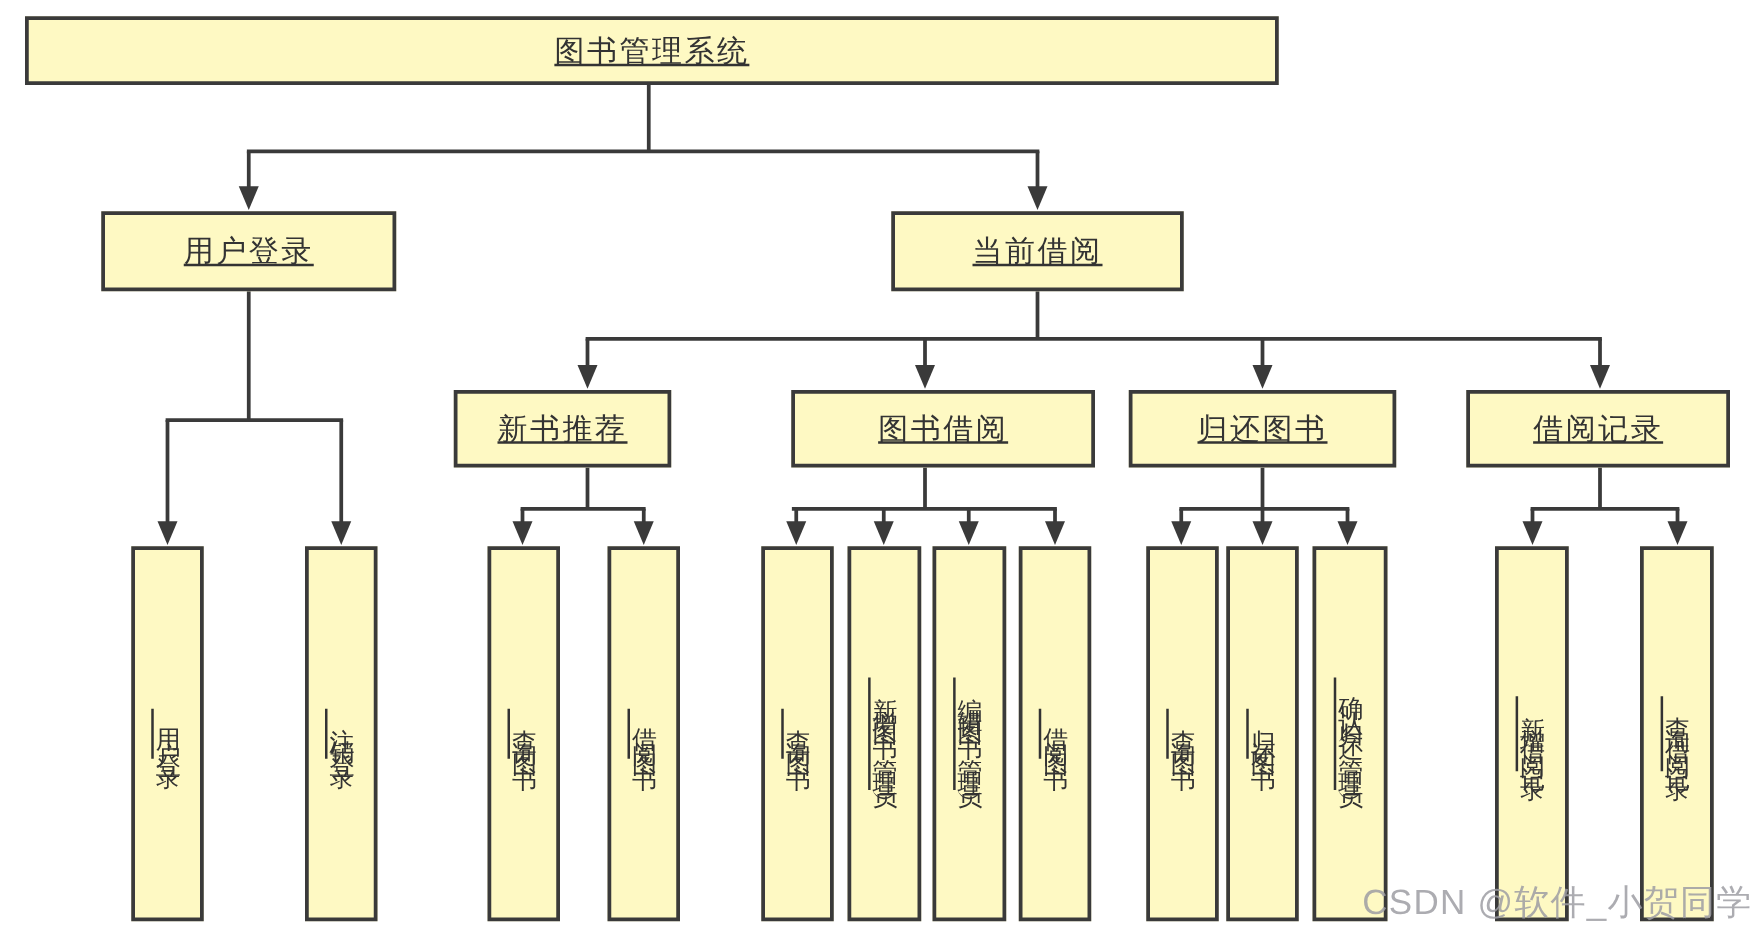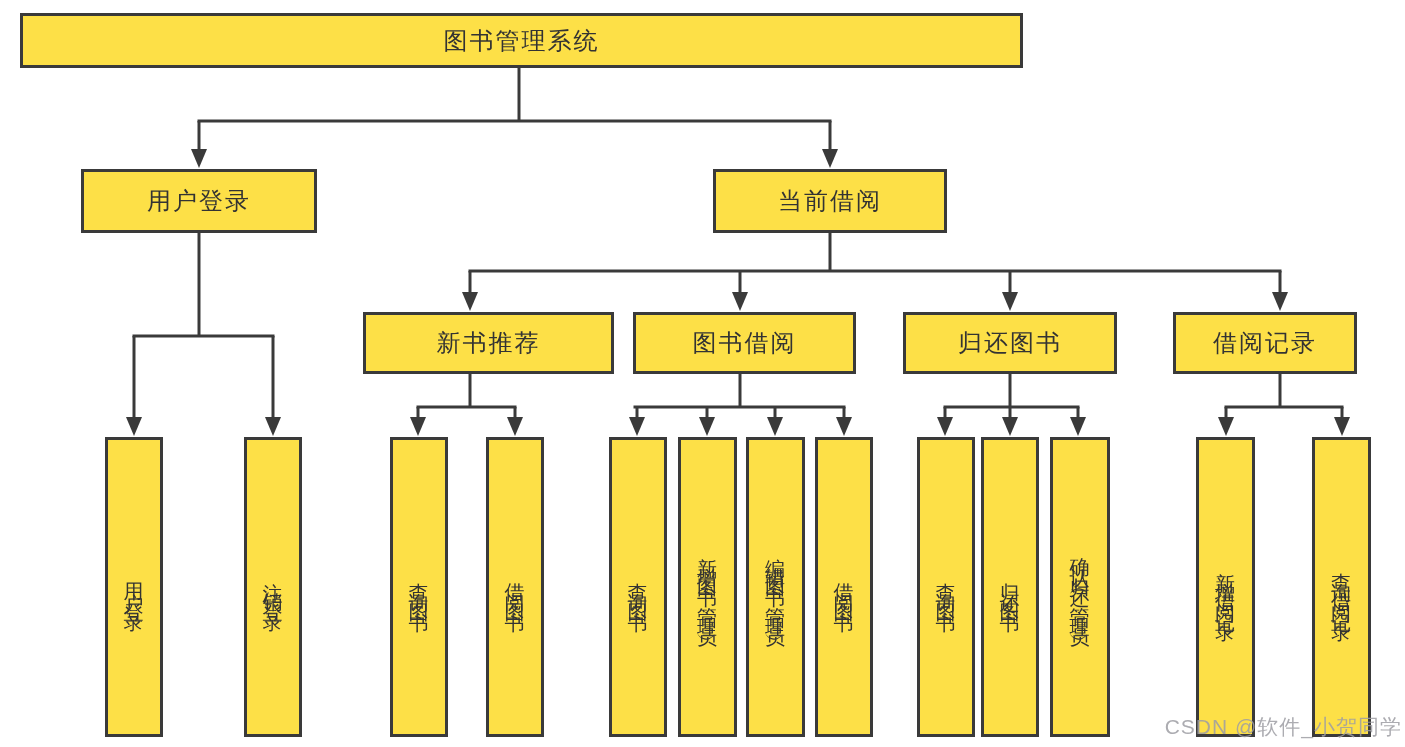--- a/index.html
+++ b/index.html
@@ -18,62 +18,63 @@
     color:var(--text);
   }
   #stage{position:absolute;inset:0;width:1405px;height:747px;}
   svg.wires{position:absolute;left:0;top:0;z-index:1;}
   svg.wires path{stroke:var(--line);stroke-width:3;fill:none;}
   svg.wires polygon{fill:var(--line);stroke:none;}
   .box{
     position:absolute;
     box-sizing:border-box;
     border:3px solid var(--line);
-    background:#fde047;
+    background:#fef9c3;
     display:flex;align-items:center;justify-content:center;
     z-index:2;
     font-size:24px;
     letter-spacing:2px;
     white-space:nowrap;
+    text-decoration:underline;
   }
   .box.v{font-size:20px;}
   .box.v .vt{
     writing-mode:vertical-rl;
     text-orientation:mixed;
     letter-spacing:10px;
     line-height:1;
     white-space:nowrap;
   }
   
   #n-root        {left:20px;  top:13px;  width:1003px; height:55px;}
   #n-user-login  {left:81px;  top:169px; width:236px;  height:64px;}
   #n-book-mgmt   {left:713px; top:169px; width:234px;  height:64px;}
-  #n-new-rec     {left:363px; top:312px; width:251px;  height:62px;}
-  #n-book-borrow {left:633px; top:312px; width:223px;  height:62px;}
+  #n-new-rec     {left:363px; top:312px; width:174px;  height:62px;}
+  #n-book-borrow {left:633px; top:312px; width:243px;  height:62px;}
   #n-cur-borrow  {left:903px; top:312px; width:214px;  height:62px;}
-  #n-borrow-rec  {left:1173px;top:312px; width:184px;  height:62px;}
+  #n-borrow-rec  {left:1173px;top:312px; width:211px;  height:62px;}
   .leaf{top:437px;height:300px;}
   #l-login   {left:105px; width:58px;}
   #l-logout  {left:244px; width:58px;}
   #l-rec-q   {left:390px; width:58px;}
   #l-rec-b   {left:486px; width:58px;}
   #l-bb-q    {left:609px; width:58px;}
   #l-bb-add  {left:678px; width:59px;}
   #l-bb-edit {left:746px; width:59px;}
   #l-bb-b    {left:815px; width:58px;}
   #l-cb-q    {left:917px; width:58px;}
   #l-cb-r    {left:981px; width:58px;}
   #l-cb-c    {left:1050px;width:60px;}
   #l-br-add  {left:1196px;width:59px;}
   #l-br-q    {left:1312px;width:59px;}
   .watermark{
     position:absolute;
     right:3px;bottom:6px;
     z-index:5;
-    font-size:21px;
+    font-size:28px;
     letter-spacing:1px;
     color:var(--wm);
     opacity:.85;
   }
 </style>
 </head>
 <body>
 
 <div id="stage">
 

